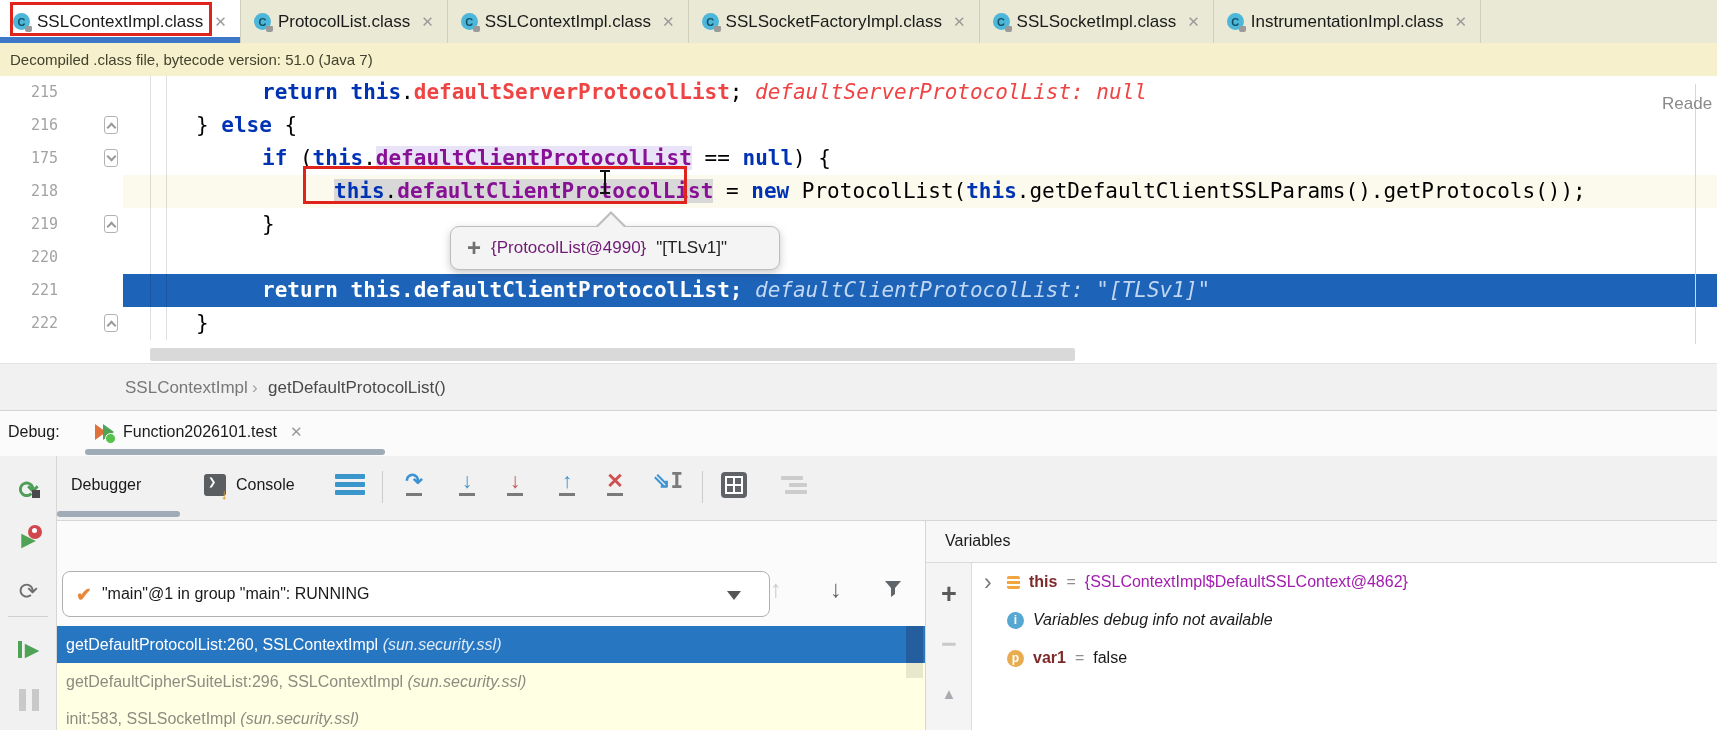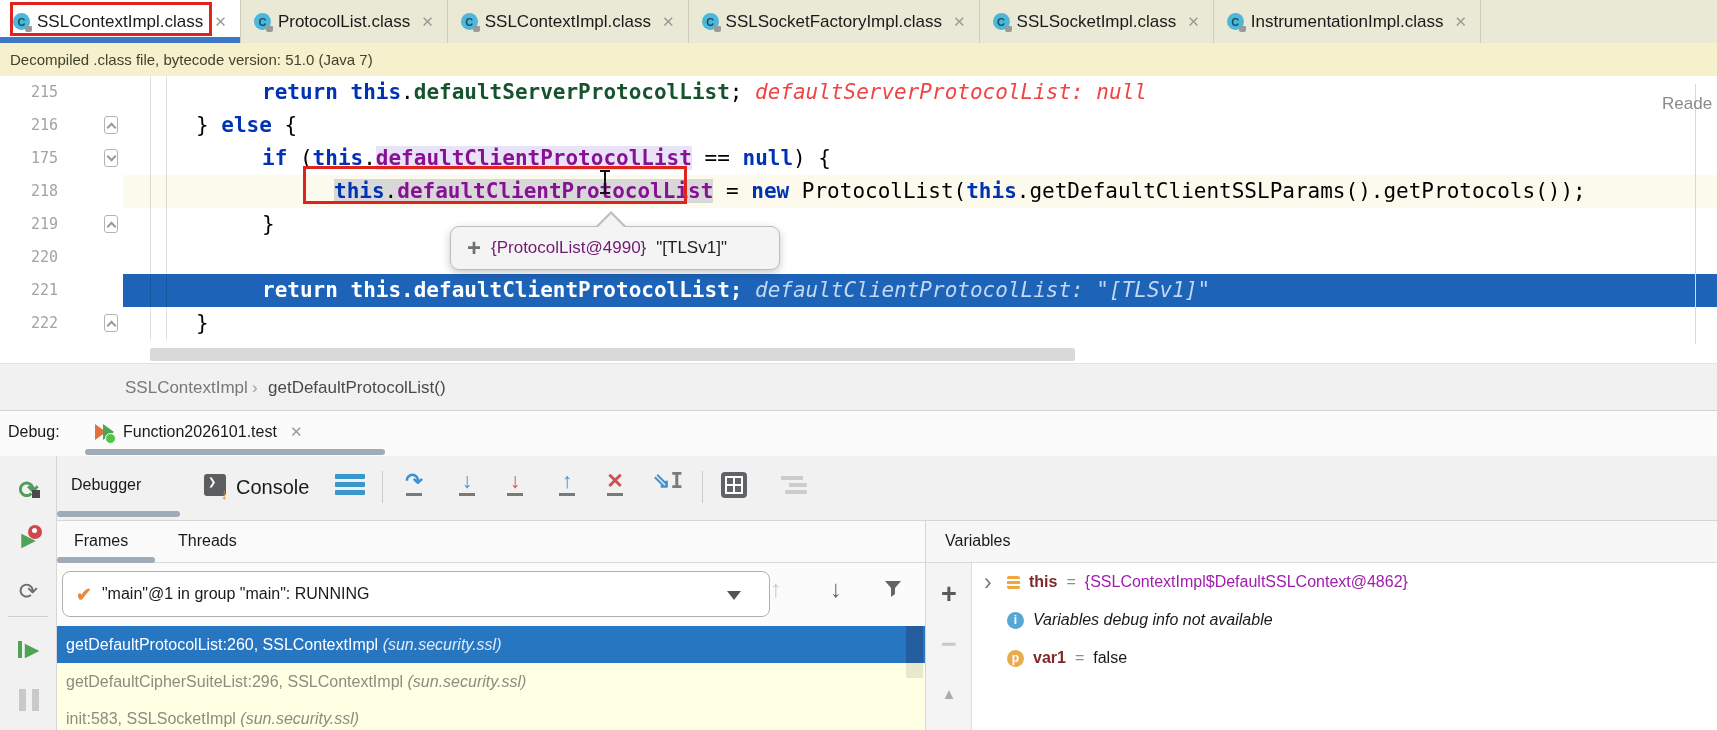--- a/index.html
+++ b/index.html
@@ -37,21 +37,21 @@
         border-radius:3px;background:#fff;box-sizing:border-box;}
   .fold::after{content:"";position:absolute;left:3px;width:5px;height:5px;border:solid #9a9a9a;}
   .fold.down::after{border-width:0 2px 2px 0;transform:rotate(45deg);top:3px;}
   .fold.up::after{border-width:0 2px 2px 0;transform:rotate(-135deg);top:7px;}
   .codeln{position:absolute;top:0;white-space:pre;}
   .hintln{position:absolute;top:0;white-space:pre;font-style:italic;}
   .hint-n{color:#ef4444;}
   .hint-exec{color:#c2d8f2;}
   .tk-kw{color:#0033b3;font-weight:bold;}
   .tk-pl{color:#000;}
-  .tk-fld{color:#14532d;font-weight:bold;}
+  .tk-fld{color:#ef4444;font-weight:bold;}
   .tk-fldhl{color:#871094;font-weight:bold;background:#e9e3f7;}
   .tk-kwsel{color:#0033b3;font-weight:bold;background:#d8d8d8;}
   .tk-plsel{color:#000;background:#d8d8d8;}
   .tk-fldsel{color:#871094;font-weight:bold;background:#d8d8d8;}
   .tk-wh{color:#fff;font-weight:bold;}
   .guide{position:absolute;top:0;height:264px;width:1px;background:rgba(0,0,0,0.12);}
   #hscroll{left:150px;top:272px;width:925px;height:13px;background:#d9d9d9;border-radius:2px;}
   #editor-rline{left:1695px;top:8px;width:1px;height:260px;background:#d8d8d8;}
   #readerhint{left:1662px;top:18px;color:#8a8a8a;font-size:17px;white-space:nowrap;}
 
@@ -109,21 +109,21 @@
   #ic-resume .p{color:#4fa356;font-size:19px;vertical-align:middle;}
   #ic-pause{top:233px;}
   #ic-pause i{display:inline-block;width:7px;height:22px;background:#c9c9c9;margin:0 3px;}
 
   #dtoolbar{position:absolute;left:57px;top:45px;right:0;height:65px;background:#f1f1f1;border-bottom:1px solid #d6d6d6;box-sizing:border-box;}
   #tab-debugger{position:absolute;left:14px;top:20px;font-size:16px;color:#1a1a1a;}
   #debugger-underline{position:absolute;left:0;top:55px;width:123px;height:6px;background:#9fabb6;border-radius:3px;}
   #consoleicon{position:absolute;left:147px;top:18px;width:22px;height:22px;background:#5a5e61;border-radius:3px;}
   #consoleicon::before{content:"❯";position:absolute;left:4px;top:2px;color:#fff;font-size:10px;}
   #consoleicon::after{content:"↓";position:absolute;right:-2px;bottom:-6px;color:#e09825;font-size:15px;font-weight:bold;}
-  #tab-console{position:absolute;left:179px;top:20px;font-size:20px;color:#1a1a1a;}
+  #tab-console{position:absolute;left:179px;top:20px;font-size:16px;color:#1a1a1a;}
   #ic-bars{position:absolute;left:278px;top:18px;width:30px;height:22px;}
   #ic-bars i{display:block;width:30px;height:5px;background:#3a97cc;margin-bottom:3px;border-radius:1px;}
   .vsep{position:absolute;top:15px;width:1px;height:32px;background:#cccccc;}
   .stepico{position:absolute;top:14px;width:34px;height:34px;text-align:center;}
   .stepico .g{font-size:21px;font-weight:bold;line-height:22px;display:block;}
   .stepico .bar{display:block;margin:1px auto 0;width:16px;height:3px;background:#7a7a7a;}
   .blue{color:#3e94d1;} .red{color:#cf5050;}
   #ic-calc{position:absolute;left:664px;top:16px;width:26px;height:26px;background:#5f6367;border-radius:4px;}
   #ic-calc i{position:absolute;left:4px;top:4px;right:4px;bottom:4px;
       background-image:repeating-linear-gradient(0deg,#fff 0 2px,transparent 2px 8px),
@@ -349,25 +349,20 @@
     <div id="ic-calc">
         <i></i>
       </div>
     <div id="ic-mute">
         <i></i>
         <i></i>
         <i></i>
       </div>
   </div>
 
-  <div id="fheader">
-    <span class="ftab" id="tab-frames">Frames</span>
-    <span class="ftab" id="tab-threads">Threads</span>
-    <div id="frames-underline"></div>
-  </div>
   <div id="vheader">
     <span>Variables</span>
   </div>
   <div id="vdivider"></div>
 
   <div id="threadrow">
     <div id="combo">
       <span class="chk">✔</span>
       <span>"main"@1 in group "main": RUNNING</span>
       <span class="dd"></span>

